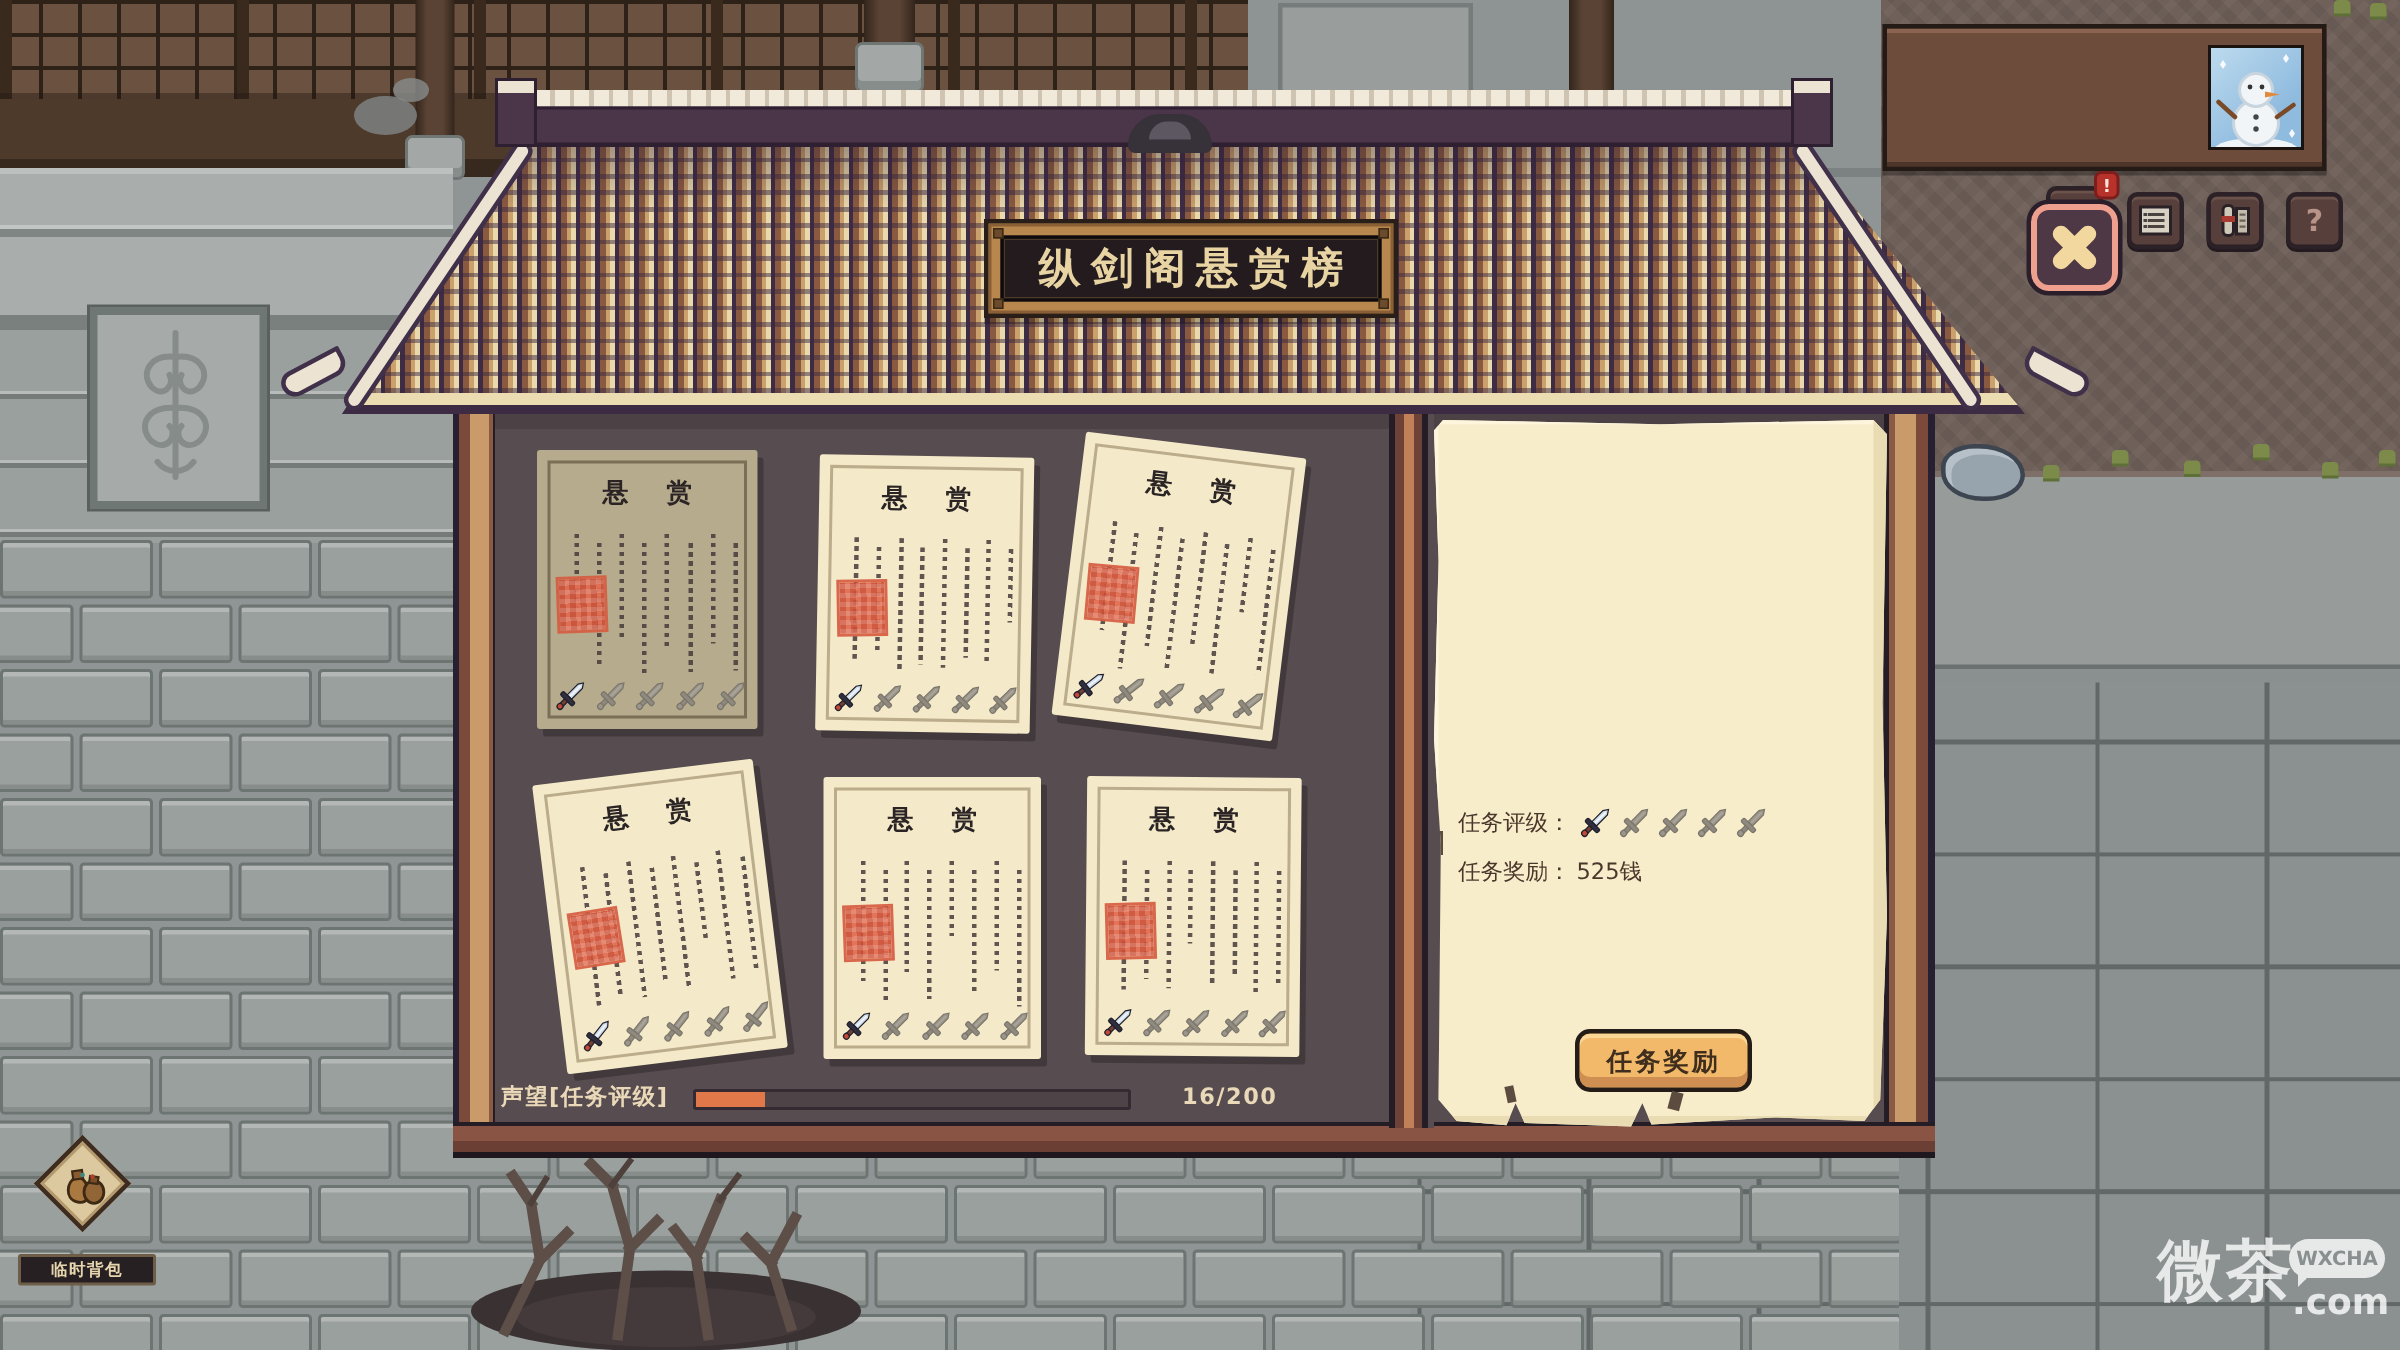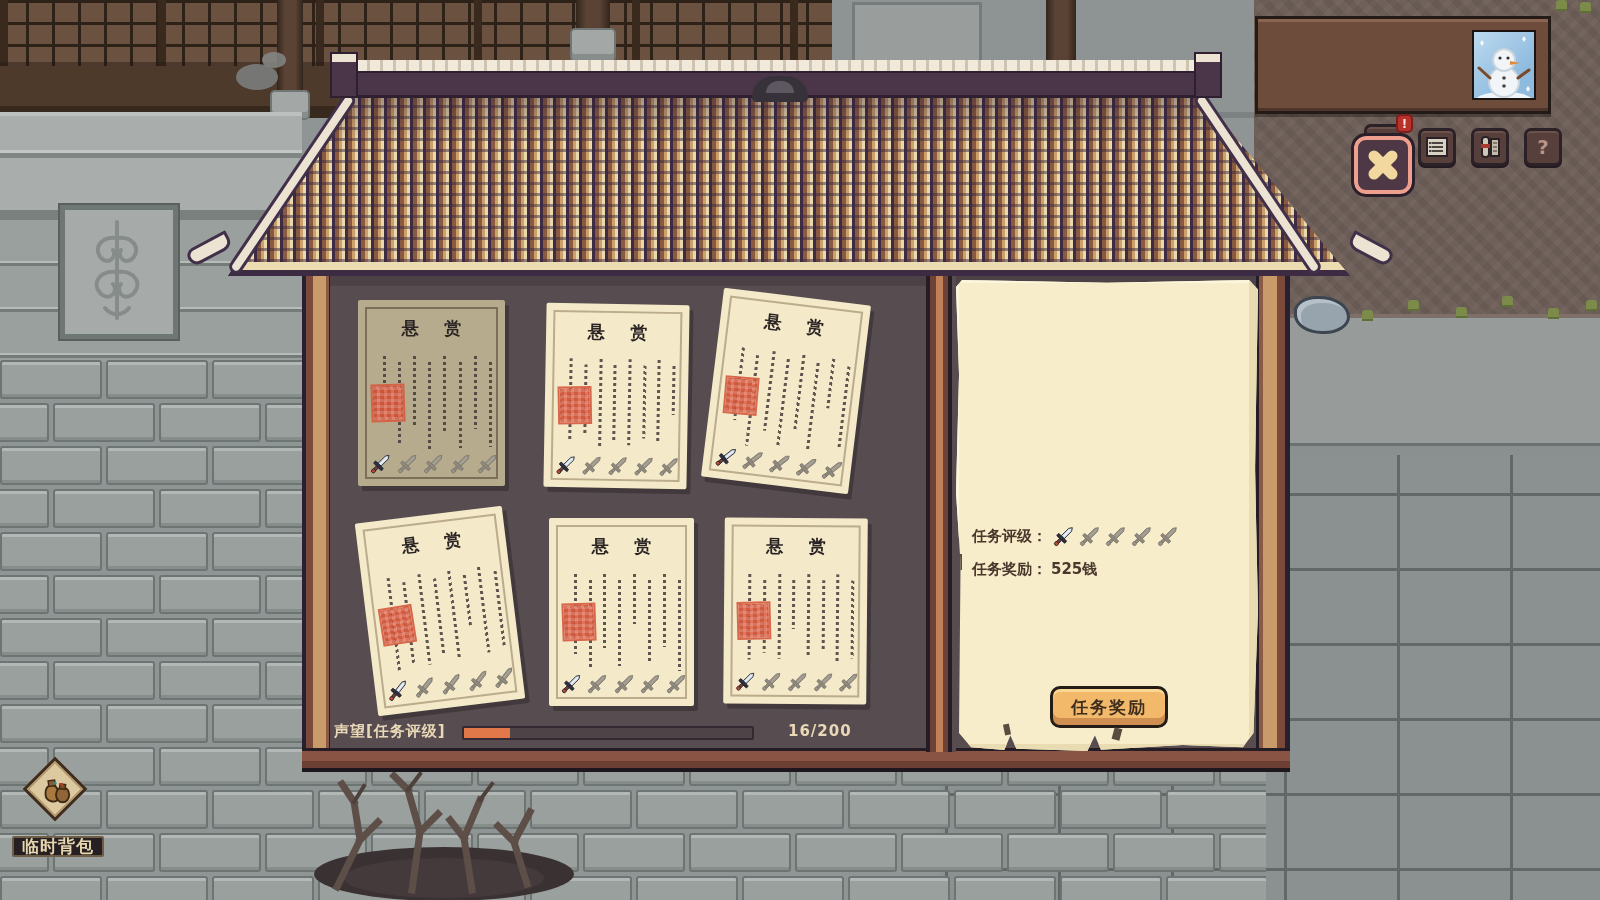--- a/index.html
+++ b/index.html
@@ -113,21 +113,21 @@
   .rep-fill{left:0;top:0;bottom:0;background:#e0784a;}
   .rep-value{left:788px;top:722px;font-size:15px;font-weight:bold;color:#ead9b8;z-index:4;letter-spacing:1px;}
 
   
   .paper{left:956px;top:280px;width:302px;height:472px;background:#f7edca;z-index:4;
     clip-path:polygon(0% 1.5%,2% 0%,50% .6%,97% 0%,100% 2%,99% 40%,100% 70%,98.5% 96%,95% 99%,75% 98.5%,48% 99.5%,46% 96.5%,43.5% 99.8%,20% 99.3%,18% 96.5%,16% 99.6%,5% 99%,1% 96%,1.5% 60%,0% 45%,1% 20%);
     box-shadow:inset -9px 0 0 #e9dcb3, inset 0 -8px 0 #e9dcb3, inset 3px 3px 0 #fdf6dc;}
   .tear{background:#5c4c40;}
   .q-title{left:0;right:10px;top:26px;text-align:center;font-size:23px;font-weight:bold;color:#4a372c;letter-spacing:2px;}
   .q-desc{left:16px;top:74px;width:274px;font-size:15px;line-height:22px;color:#4a372c;font-weight:bold;}
-  .q-row{left:16px;display:flex;align-items:center;gap:4px;font-size:15px;font-weight:bold;color:#4a372c;}
+  .q-row{left:16px;display:flex;align-items:center;gap:4px;font-size:15px;font-weight:normal;color:#4a372c;margin-top:12px;}
   .q-row.rating{top:244px;}
   .q-row.reward{top:280px;}
   .q-row span{position:static;}
   .swords{display:flex;align-items:center;gap:1px;}
   .swords svg{position:static;}
   .accept-btn{left:94px;top:406px;width:118px;height:42px;background:#f2b96b;border:3px solid #241c16;border-radius:10px;
     box-shadow:inset 0 3px 0 #fad795, inset 0 -7px 0 #cf8f52;font-family:inherit;
     font-size:17px;font-weight:bold;color:#3f2e1d;letter-spacing:2px;cursor:pointer;display:flex;align-items:center;justify-content:center;}
 
   
@@ -150,21 +150,21 @@
   .close-btn{left:1354px;top:136px;width:58px;height:58px;background:#4e3845;border:4px solid #ef9f8d;outline:3px solid #2a1f2a;
     border-radius:12px;z-index:9;display:flex;align-items:center;justify-content:center;cursor:pointer;}
   .close-btn svg{position:static;}
 
   
   .backpack{left:22px;top:756px;width:66px;height:66px;z-index:7;cursor:pointer;}
   .bp-diamond{left:10px;top:10px;width:46px;height:46px;background:#dcc9a0;border:3px solid #3e2c20;
     box-shadow:inset 0 0 0 2px #b49a6c;transform:rotate(45deg);}
   .bp-icon{left:17px;top:16px;width:34px;height:34px;}
   .bp-label{left:12px;top:836px;width:92px;height:21px;background:#262022;border:2px solid #6e5e48;border-radius:2px;z-index:7;
-    color:#e6d6ae;font-size:17px;font-weight:bold;display:flex;align-items:center;justify-content:center;letter-spacing:1px;}
+    color:#e6d6ae;font-size:11px;font-weight:bold;display:flex;align-items:center;justify-content:center;letter-spacing:1px;}
 
   
   .watermark{left:1430px;top:818px;width:170px;height:70px;z-index:10;opacity:.8;}
   .wm-brand{left:8px;top:0;font-size:44px;font-weight:bold;color:#fff;letter-spacing:2px;}
   .wm-bubble{left:96px;top:8px;width:64px;height:26px;background:#fff;border-radius:13px;color:#8a8f8f;
     font-size:13px;font-weight:bold;display:flex;align-items:center;justify-content:center;}
   .wm-bubble:after{content:"";position:absolute;left:6px;bottom:-6px;border:5px solid rgba(0,0,0,0);border-top-color:#fff;border-left-color:#fff;}
   .wm-com{left:98px;top:36px;font-size:24px;font-weight:bold;color:#fff;}
 </style>
 </head>
@@ -874,20 +874,29 @@
     <div class="eave-tip left"></div>
     <div class="eave-tip right"></div>
     <div class="ridge">
       <div class="ridge-snow"></div>
     </div>
     <div class="ridge-cap left"></div>
     <div class="ridge-cap right"></div>
     <div class="ridge-ornament"></div>
   </div>
 
+  <div class="sign">
+    <div class="sign-inner">
+      <span class="sign-text">纵剑阁悬赏榜</span>
+    </div>
+    <div class="rivet" style="left:3px;top:3px;"></div>
+    <div class="rivet" style="right:3px;top:3px;"></div>
+    <div class="rivet" style="left:3px;bottom:3px;"></div>
+    <div class="rivet" style="right:3px;bottom:3px;"></div>
+  </div>
 
   <div class="date-panel">
     <div class="weather-tile">
       <svg width="60" height="72" viewBox="0 0 60 72" style="left:0;top:0;">
         <ellipse cx="30" cy="68" rx="28" ry="8" fill="#eef4f8"></ellipse>
         <circle cx="30" cy="50" r="15" fill="#f2f5f8" stroke="#c8d4de" stroke-width="2"></circle>
         <circle cx="30" cy="28" r="11" fill="#f2f5f8" stroke="#c8d4de" stroke-width="2"></circle>
         <circle cx="26" cy="26" r="1.6" fill="#333"></circle>
           <circle cx="34" cy="26" r="1.6" fill="#333"></circle>
         <polygon points="36,29 46,31 36,33" fill="#e08a3c"></polygon>
@@ -941,13 +950,18 @@
       <path d="M12 14 C6 16 4 29 13 31 C21 33 23 25 20 19 C18 15 16 13 12 14 Z" fill="#a9793f" stroke="#3e2a14" stroke-width="2"></path>
       <rect x="10" y="9" width="7" height="6" fill="#8a5a30" stroke="#3e2a14" stroke-width="1.5" transform="rotate(-8 13 12)"></rect>
       <ellipse cx="25" cy="24" rx="7" ry="8" fill="#916536" stroke="#3e2a14" stroke-width="2"></ellipse>
       <rect x="22" y="13" width="6" height="5" fill="#7c4e28" stroke="#3e2a14" stroke-width="1.5" transform="rotate(8 25 15)"></rect>
       <circle cx="17" cy="12" r="1.6" fill="#3a8a8a"></circle>
         <circle cx="24" cy="13" r="1.6" fill="#b04030"></circle>
     </svg>
   </div>
   <div class="bp-label">临时背包</div>
 
+  <div class="watermark">
+    <span class="wm-brand">微茶</span>
+    <span class="wm-bubble">WXCHA</span>
+    <span class="wm-com">.com</span>
+  </div>
 </div>
 
 </body></html>

